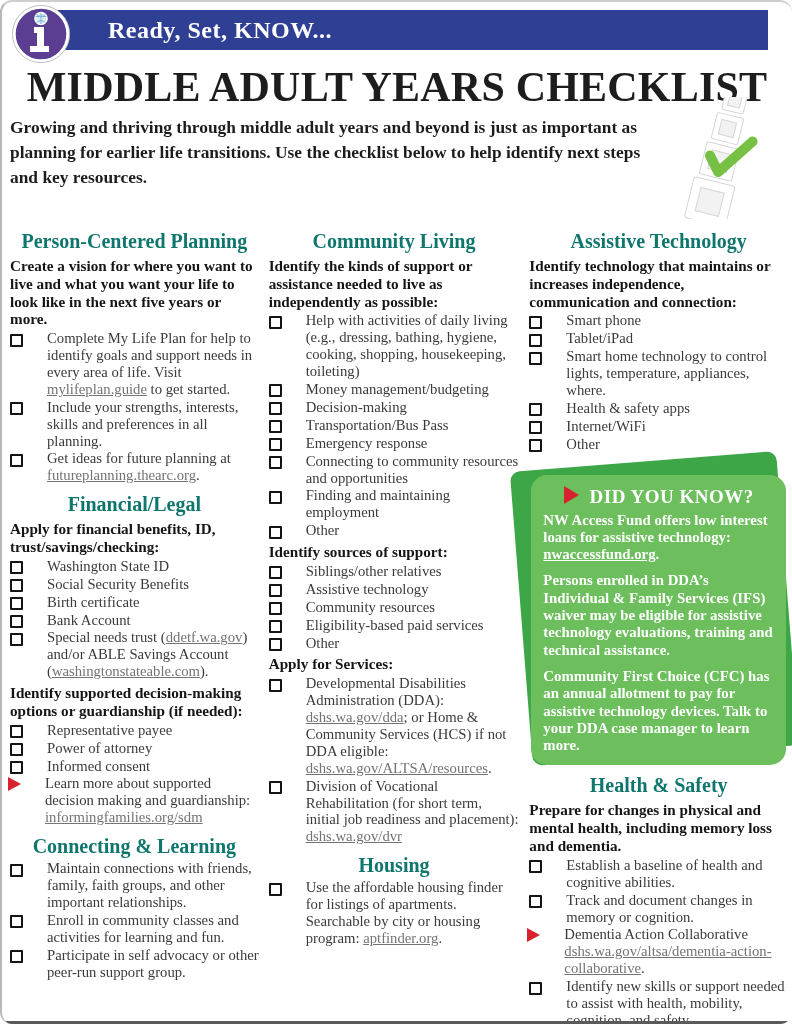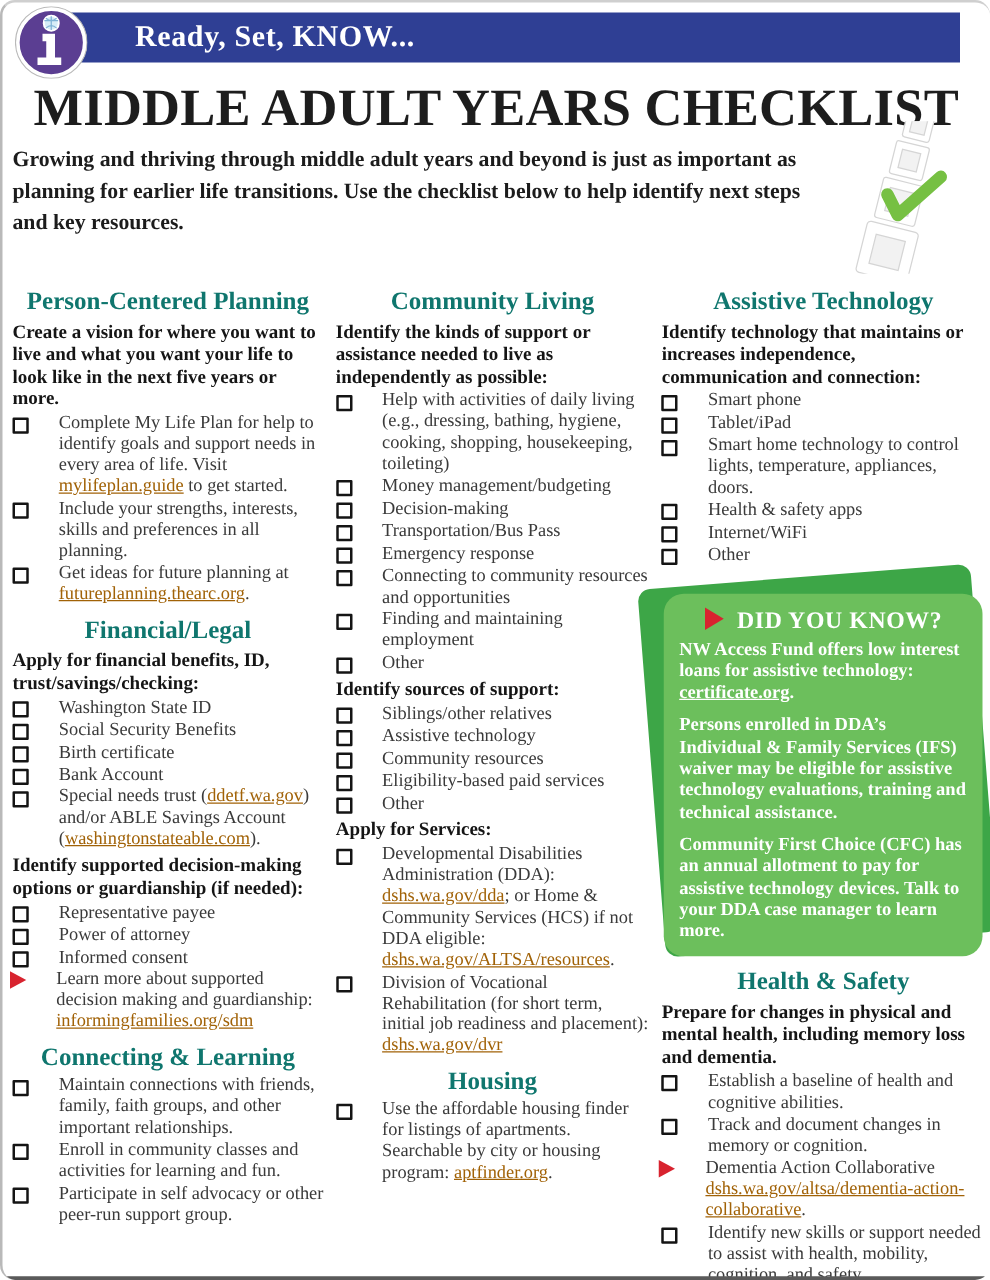--- a/index.html
+++ b/index.html
@@ -35,21 +35,21 @@
   .sec-heading{
     text-align:center; color:#0f766e; font-weight:bold; font-size:20px;
     margin:8px 0 2px; line-height:1.2;
   }
   .col .sec-heading:first-child{margin-top:2px;}
   .lead{font-weight:bold; color:#151515; font-size:15.2px; line-height:1.17; margin:4px 0 2px;}
   .item{display:flex; gap:24px; margin:0 0 1px; font-size:14.7px; line-height:1.15; color:#3a3a3a;}
   .item-text{flex:1; overflow-wrap:break-word;}
   .bullet-square{flex:none; width:9px; height:9px; border:2.6px solid #141414; border-radius:1px; margin-top:3.5px;}
   .bullet-arrow{flex:none; width:0; height:0; border-left:13px solid #d8232f; border-top:7.5px solid transparent; border-bottom:7.5px solid transparent; margin-top:1.5px; margin-left:-2px;}
-  .lnk{color:#a16207; text-decoration:underline; overflow-wrap:anywhere; cursor:pointer;}
+  .lnk{color:#737373; text-decoration:underline; overflow-wrap:anywhere; cursor:pointer;}
   
   .dyk{position:relative; margin:22px 2px 6px 2px;}
   .dyk-back{position:absolute; left:-10px; right:-2px; top:-14px; bottom:10px; background:#3da647; border-radius:10px; transform:rotate(-4.5deg);}
   .dyk-body{
     position:relative; background:#6cbf5c; border-radius:16px;
     padding:9px 12px 10px; color:#fff; font-weight:bold;
   }
   .dyk-title-row{display:flex; align-items:flex-start; justify-content:center; gap:11px; margin:2px 0 4px;}
   .dyk-title{font-size:19px; letter-spacing:.5px;}
   .dyk-arrow{width:0; height:0; border-left:15px solid #d8232f; border-top:9px solid transparent; border-bottom:9px solid transparent;}
@@ -240,42 +240,42 @@
         <div class="item">
           <span class="bullet-square"></span>
           <div class="item-text">Smart phone</div>
         </div>
         <div class="item">
           <span class="bullet-square"></span>
           <div class="item-text">Tablet/iPad</div>
         </div>
         <div class="item">
           <span class="bullet-square"></span>
-          <div class="item-text">Smart home technology to control lights, temperature, appliances, doors.</div>
+          <div class="item-text">Smart home technology to control lights, temperature, appliances, where.</div>
         </div>
         <div class="item">
           <span class="bullet-square"></span>
           <div class="item-text">Health &amp; safety apps</div>
         </div>
         <div class="item">
           <span class="bullet-square"></span>
           <div class="item-text">Internet/WiFi</div>
         </div>
         <div class="item">
           <span class="bullet-square"></span>
           <div class="item-text">Other</div>
         </div>
         <div class="dyk">
           <div class="dyk-back"></div>
           <div class="dyk-body">
             <div class="dyk-title-row">
               <span class="dyk-arrow"></span>
               <span class="dyk-title">DID YOU KNOW?</span>
             </div>
-            <div class="dyk-para">NW Access Fund offers low interest loans for assistive technology: <a class="lnk">certificate.org</a>.</div>
+            <div class="dyk-para">NW Access Fund offers low interest loans for assistive technology: <a class="lnk">nwaccessfund.org</a>.</div>
             <div class="dyk-para">Persons enrolled in DDA’s Individual &amp; Family Services (IFS) waiver may be eligible for assistive technology evaluations, training and technical assistance.</div>
             <div class="dyk-para">Community First Choice (CFC) has an annual allotment to pay for assistive technology devices. Talk to your DDA case manager to learn more.</div>
           </div>
         </div>
         <div class="sec-heading">Health &amp; Safety</div>
         <div class="lead">Prepare for changes in physical and mental health, including memory loss and dementia.</div>
         <div class="item">
           <span class="bullet-square"></span>
           <div class="item-text">Establish a baseline of health and cognitive abilities.</div>
         </div>

